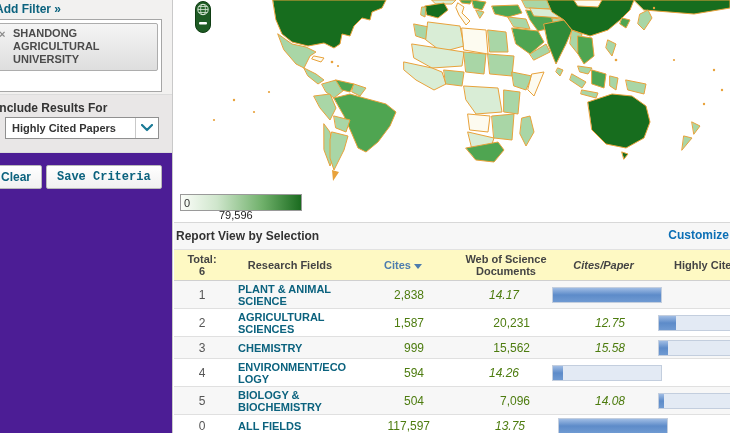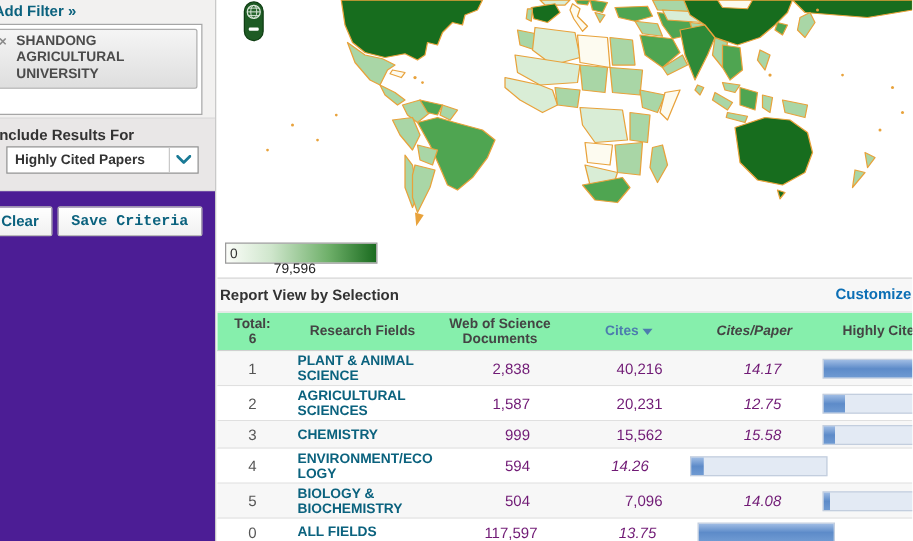--- a/index.html
+++ b/index.html
@@ -58,39 +58,39 @@
   .m-l{fill:#A9D6A6}.m-vl{fill:#D9EDD6}.m-n{fill:#FDFBF0}
   .m-dot{fill:#E8A23B;stroke:none}
 
   
   .report{position:absolute;left:174px;top:222px;width:556px;}
   .report-band{height:26px;background:#F7F7F7;border-top:1px solid #D8D8D8;
        border-bottom:1px solid #E2E2E2;position:relative;display:flex;align-items:center;}
   .report-title{font-size:12px;font-weight:bold;color:#333;padding-left:2px;}
   .customize{position:absolute;right:1px;top:5px;font-size:12px;font-weight:bold;
        color:#0C6FB5;text-decoration:none;cursor:pointer;}
-  .thead{display:flex;background:#86efac;height:30px;align-items:center;
+  .thead{display:flex;background:#fef9c3;height:30px;align-items:center;
        border-bottom:1px solid #D0D0D0;}
   .th{font-size:11px;font-weight:bold;color:#444;text-align:center;line-height:12px;}
   .c-rank{width:56px;flex:none;}
   .c-field{width:120px;flex:none;}
   .c-docs{width:100px;flex:none;}
   .c-cites{width:106px;flex:none;}
   .c-cpp{width:95px;flex:none;font-style:italic;}
   .c-bar{width:150px;flex:none;}
   .th-cites{color:#4C7CAE;cursor:pointer;}
   .sort-arrow{display:inline-block;width:0;height:0;border-left:4px solid transparent;
        border-right:4px solid transparent;border-top:5px solid #4C7CAE;
        vertical-align:middle;margin-left:3px;}
   .trow{display:flex;align-items:center;border-bottom:1px solid #E0E0E0;}
   .trow.odd{background:#F7F7F7;}
   .trow.even{background:#FFFFFF;}
   .row-tall{height:27px;}
   .row-short{height:21px;}
-  .td{font-size:12px;color:#701a75;}
+  .td{font-size:12px;color:#4d7c0f;}
   .td.c-rank{text-align:center;color:#555;}
   .td.c-field{font-size:11px;font-weight:bold;color:#0B627E;line-height:12px;
        padding-left:8px;box-sizing:border-box;word-break:break-word;cursor:pointer;}
   .td.c-docs,.td.c-cites,.td.c-cpp{text-align:right;padding-right:26px;box-sizing:border-box;}
   .td.c-bar{padding-left:7px;box-sizing:border-box;}
   .bar-track{width:110px;height:16px;background:#E3EAF4;border:1px solid #C3CEDE;
        box-sizing:border-box;}
   .bar-fill{height:100%;background:linear-gradient(#9FBCE4,#5D8BC9 50%,#6F9AD2);}
 </style>
 </head>
@@ -242,33 +242,32 @@
       <span class="report-title">Report View by Selection</span>
       <a class="customize">Customize</a>
     </div>
 
     <div class="thead">
       <div class="th c-rank">
         <span>Total:</span><br>
         <span>6</span>
       </div>
       <div class="th c-field">Research Fields</div>
-      <div class="th c-docs">Web of Science Documents</div>
       <div class="th c-cites th-cites">
         <span>Cites</span><span class="sort-arrow"></span>
       </div>
+      <div class="th c-docs">Web of Science Documents</div>
       <div class="th c-cpp">Cites/Paper</div>
       <div class="th c-bar">Highly Cited Papers</div>
     </div>
 
     <div class="trow odd row-tall">
       <div class="td c-rank">1</div>
       <div class="td c-field">PLANT &amp; ANIMAL SCIENCE</div>
       <div class="td c-docs">2,838</div>
-      <div class="td c-cites">40,216</div>
       <div class="td c-cpp">14.17</div>
       <div class="td c-bar">
         <div class="bar-track">
           <div class="bar-fill" style="width: 100%;"></div>
         </div>
       </div>
     </div>
 
     <div class="trow even row-tall">
       <div class="td c-rank">2</div>

